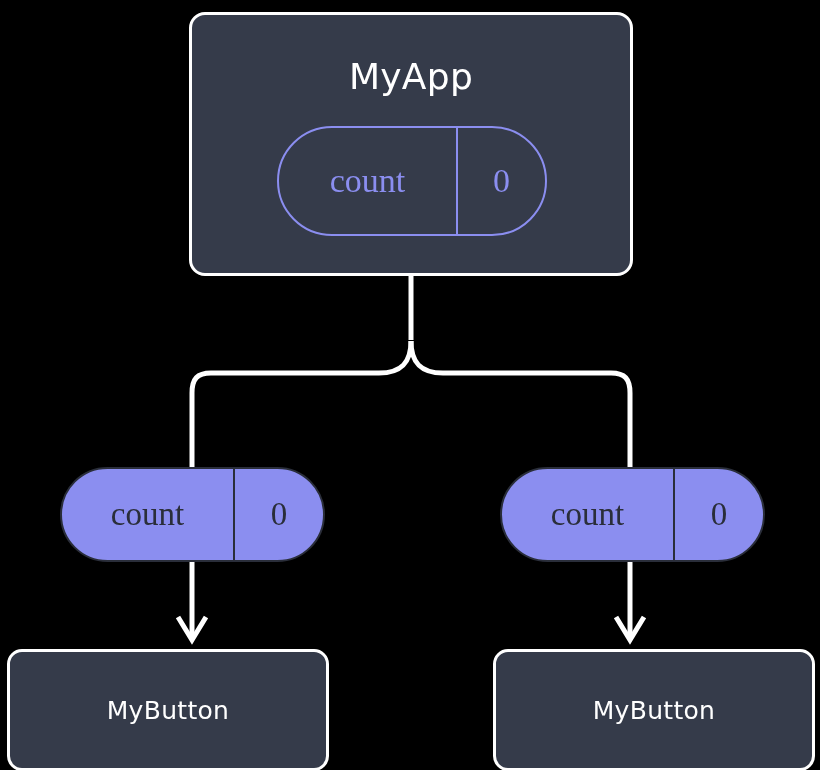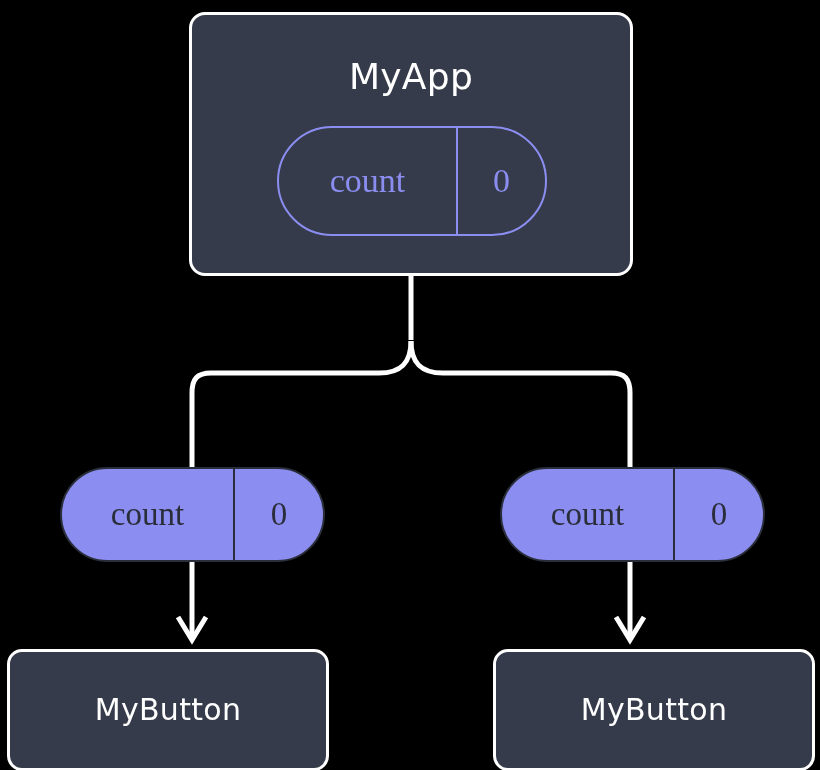--- a/index.html
+++ b/index.html
@@ -62,21 +62,21 @@
   }
   .node-box.leaf {
     width: 322px;
     height: 122px;
     justify-content: center;
     border-radius: 15px;
   }
   .node-box.leaf-left  { left: 7px;   top: 649px; }
   .node-box.leaf-right { left: 493px; top: 649px; }
   .node-box.leaf .node-title {
-    font-size: 30px;
+    font-size: 25px;
   }
 
   
   .pill {
     position: absolute;
     z-index: 3;
     box-sizing: border-box;
     display: flex;
     align-items: stretch;
     border-radius: 999px;

